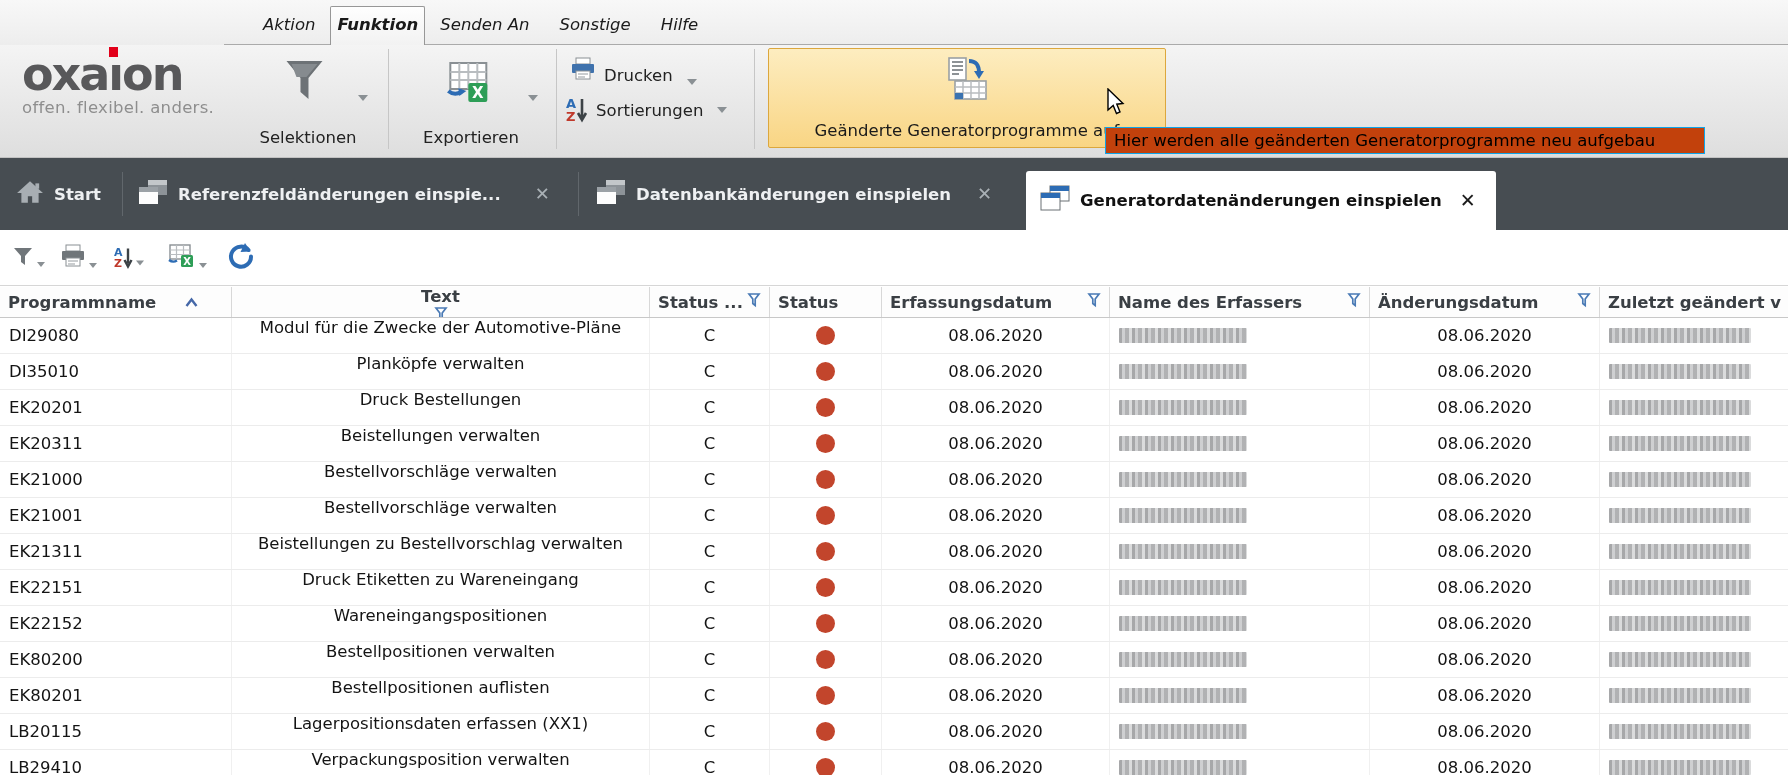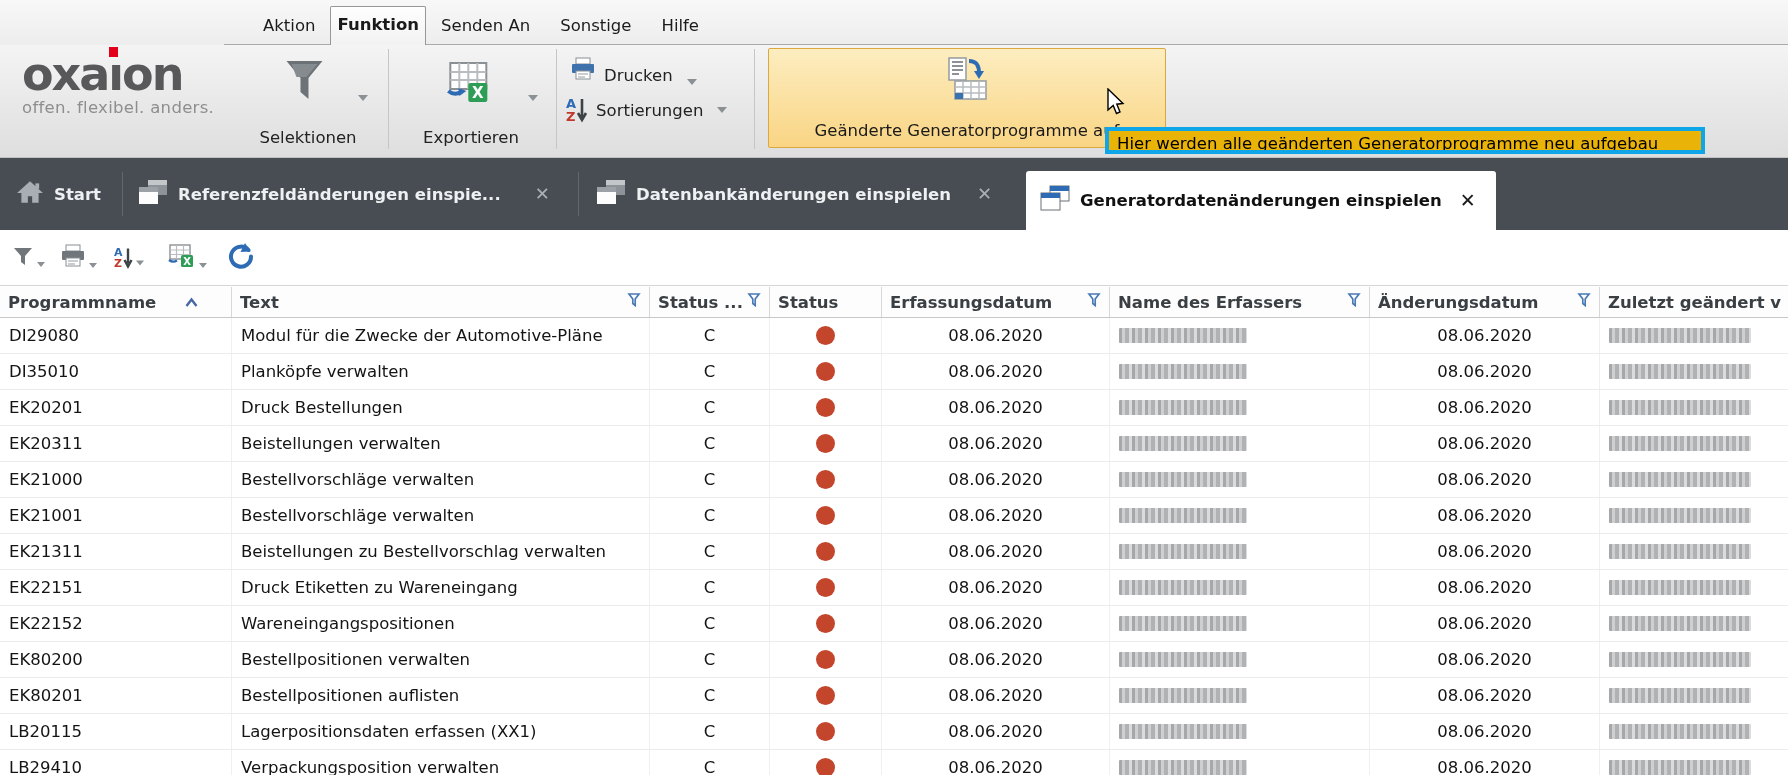--- a/index.html
+++ b/index.html
@@ -2,21 +2,21 @@
 <html><head>
 <meta charset="utf-8">
 <style>
   html,body{margin:0;padding:0;}
   body{width:1788px;height:775px;overflow:hidden;position:relative;background:#fff;
        font-family:"DejaVu Sans","Liberation Sans",sans-serif;color:#1a1a1a;}
   
   .menubar{position:absolute;left:0;top:0;width:1788px;height:45px;
            background:linear-gradient(#f8f8f8,#ededed);}
   .menu-underline{position:absolute;left:224px;right:0;top:44px;height:1px;background:#aaa;}
-  .menu-items{position:absolute;left:248px;bottom:0;display:flex;align-items:center;z-index:2;}
+  .menu-items{position:absolute;left:248px;bottom:0;display:flex;align-items:flex-start;z-index:2;font-style:italic;}
   .menu-item{padding:9px 15px 10px;font-size:16.5px;cursor:default;white-space:nowrap;}
   .menu-item.active{font-weight:bold;background:linear-gradient(#fefefe,#f2f2f2);
       border:1px solid #979797;border-bottom:none;padding:8px 6px 11px;border-radius:2px 2px 0 0;}
   
   .ribbon{position:absolute;left:0;top:45px;width:1788px;height:112px;
           background:linear-gradient(#f4f4f4,#dedede);border-bottom:1px solid #c2c2c2;}
   .logo{position:absolute;left:22px;top:6px;line-height:1;}
   .logo-word{font-size:46px;font-weight:bold;color:#58585a;letter-spacing:-2px;}
   .iwrap{position:relative;display:inline-block;}
   .idot{position:absolute;left:1px;top:-4px;width:9px;height:10px;background:#e2001a;}
@@ -30,21 +30,21 @@
   .vsep{position:absolute;top:4px;height:100px;width:1px;background:#c6c6c6;}
   .rowbtn{position:absolute;display:flex;align-items:center;gap:8px;font-size:16.5px;color:#222;}
   .rowbtn .dd{margin-left:6px;border-left-width:5px;border-right-width:5px;border-top-width:6px;}
   .gen-btn{position:absolute;left:768px;top:3px;width:398px;height:100px;box-sizing:border-box;
            border:1px solid #dca73d;border-radius:2px;
            background:linear-gradient(#fdedc0,#f9d584);}
   .gen-icon{position:absolute;left:50%;top:7px;transform:translateX(-50%);}
   .gen-label{position:absolute;left:10px;right:10px;bottom:7px;font-size:16.5px;color:#1a1a1a;
              white-space:nowrap;overflow:hidden;text-align:center;}
   .tooltip{position:absolute;left:1105px;top:127px;width:600px;height:27px;z-index:30;
-           background:#eab308;border:4px solid #0ea5e9;box-sizing:border-box;
+           background:#c2410c;border:1px solid #0ea5e9;box-sizing:border-box;
            font-size:16.5px;line-height:25px;padding:0 8px;white-space:nowrap;overflow:hidden;color:#000;}
   .cursor{position:absolute;left:1106px;top:88px;z-index:40;}
   
   .tabbar{position:absolute;left:0;top:158px;width:1788px;height:72px;background:#474d52;}
   .tb-item{position:absolute;top:0;height:72px;display:flex;align-items:center;gap:10px;
            color:#eef0f2;font-weight:bold;font-size:16.5px;white-space:nowrap;}
   .tsep{position:absolute;top:14px;height:44px;width:1px;background:#61676c;}
   .close-x::before{content:"\2715";}
   .close-x{color:#a9b0b5;font-size:18px;font-weight:bold;line-height:1;cursor:default;}
   .active-tab{position:absolute;left:1026px;top:13px;width:470px;height:59px;background:#fff;
@@ -57,21 +57,21 @@
               border-bottom:1px solid #d6d6d6;box-sizing:border-box;}
   .tool{position:absolute;top:50%;transform:translateY(-50%);display:flex;align-items:flex-end;gap:3px;}
   .tool .dd{border-left-width:4.5px;border-right-width:4.5px;border-top-width:5.5px;margin-bottom:4px;}
   
   .grid{position:absolute;left:0;top:287px;width:1788px;height:488px;overflow:hidden;}
   .hrow{display:flex;width:1850px;height:31px;background:#fdfdfd;border-bottom:1px solid #c8c8c8;
         box-sizing:border-box;font-weight:bold;font-size:16.5px;color:#3a3f44;}
   .hcell{display:flex;align-items:center;padding:0 8px;border-right:1px solid #d8d8d8;
          box-sizing:border-box;white-space:nowrap;overflow:hidden;}
   .hsp{flex:1;}
-  .c0{width:232px;} .c1{width:418px;} .c2{width:120px;} .c3{width:112px;}
+  .c0{width:232px;} .c1{width:418px;flex-direction:column;} .c2{width:120px;} .c3{width:112px;}
   .c4{width:228px;} .c5{width:260px;} .c6{width:230px;} .c7{width:250px;}
   .sort-caret{margin-right:24px;flex:none;}
   .row{display:flex;width:1850px;height:36px;box-sizing:border-box;border-bottom:1px solid #ececec;
        font-size:16.5px;color:#141414;background:#fff;}
   .cell{display:flex;align-items:center;padding:0 9px;border-right:1px solid #f0f0f0;
         box-sizing:border-box;white-space:nowrap;overflow:hidden;}
   .cell.center{justify-content:center;}
   .dot{width:19px;height:19px;border-radius:50%;background:#c2452c;}
   .redacted{display:inline-block;width:128px;height:15px;border-radius:1px;opacity:.85;
     background:repeating-linear-gradient(90deg,#97989a 0 3px,#c6c7c9 3px 6px,#a3a4a6 6px 10px,#d4d5d6 10px 13px);}

